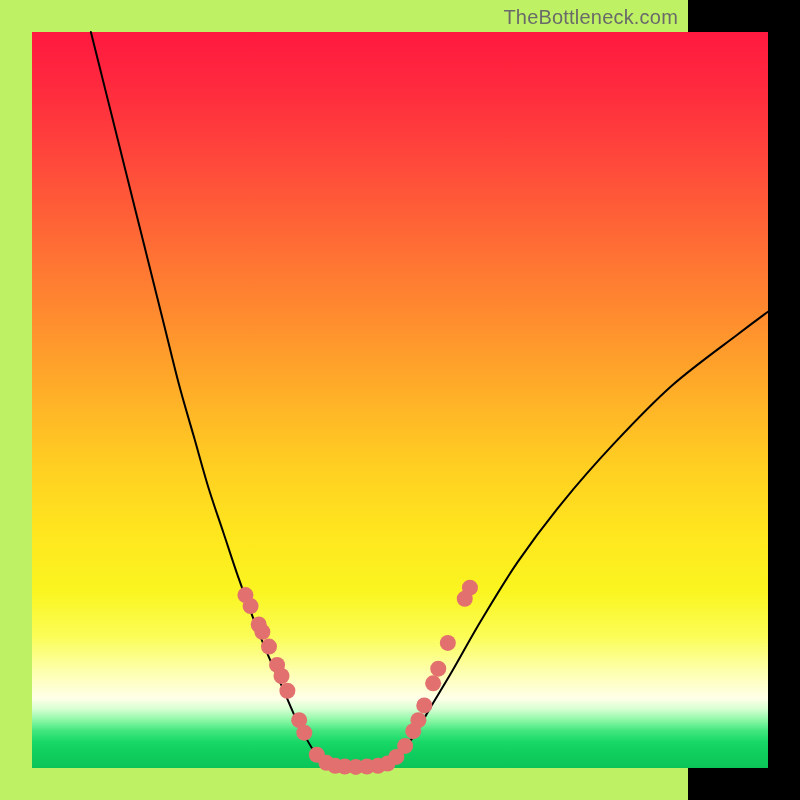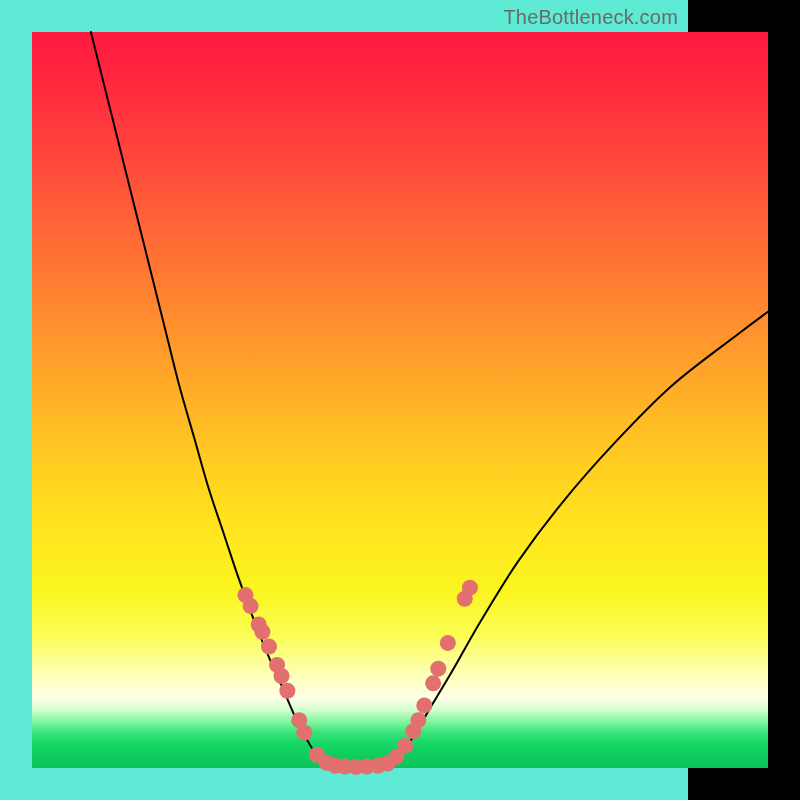--- a/index.html
+++ b/index.html
@@ -8,21 +8,21 @@
     width: 800px;
     height: 800px;
     overflow: hidden;
     background: #000;
     font-family: Arial, Helvetica, sans-serif;
   }
   .stage {
     position: relative;
     width: 688px;
     height: 800px;
-    background: #5eead4;
+    background: #bef264;
   }
   .plot-area {
     position: absolute;
     left: 32px;
     top: 32px;
     width: 736px;
     height: 736px;
     
     background: linear-gradient(
       to bottom,

